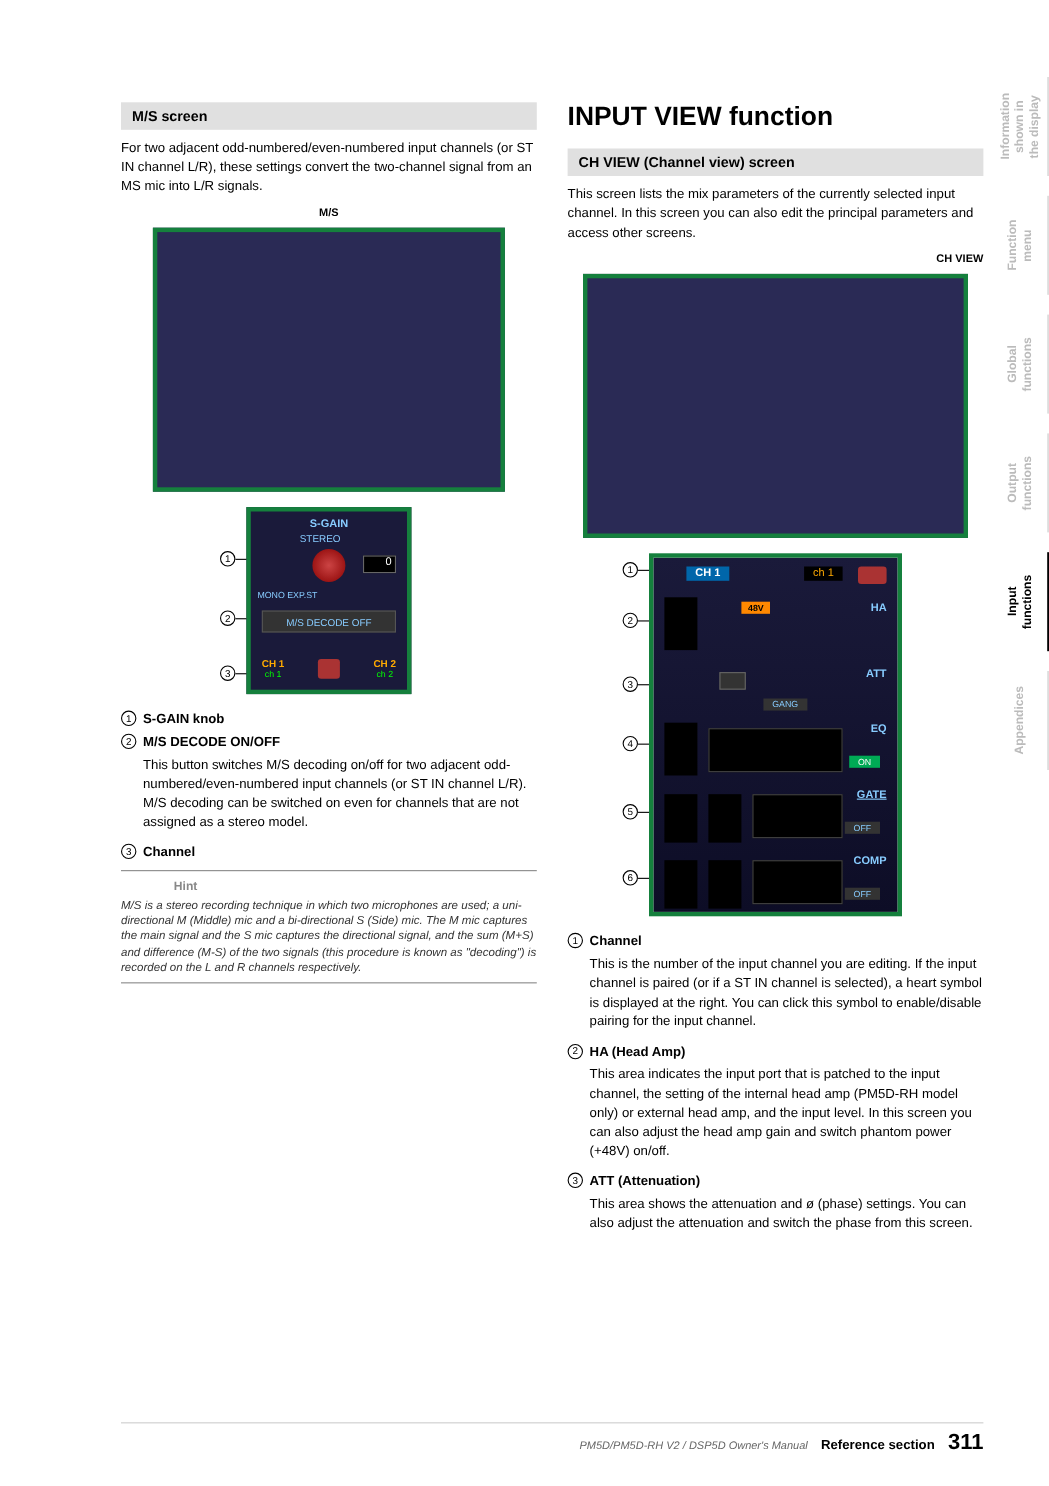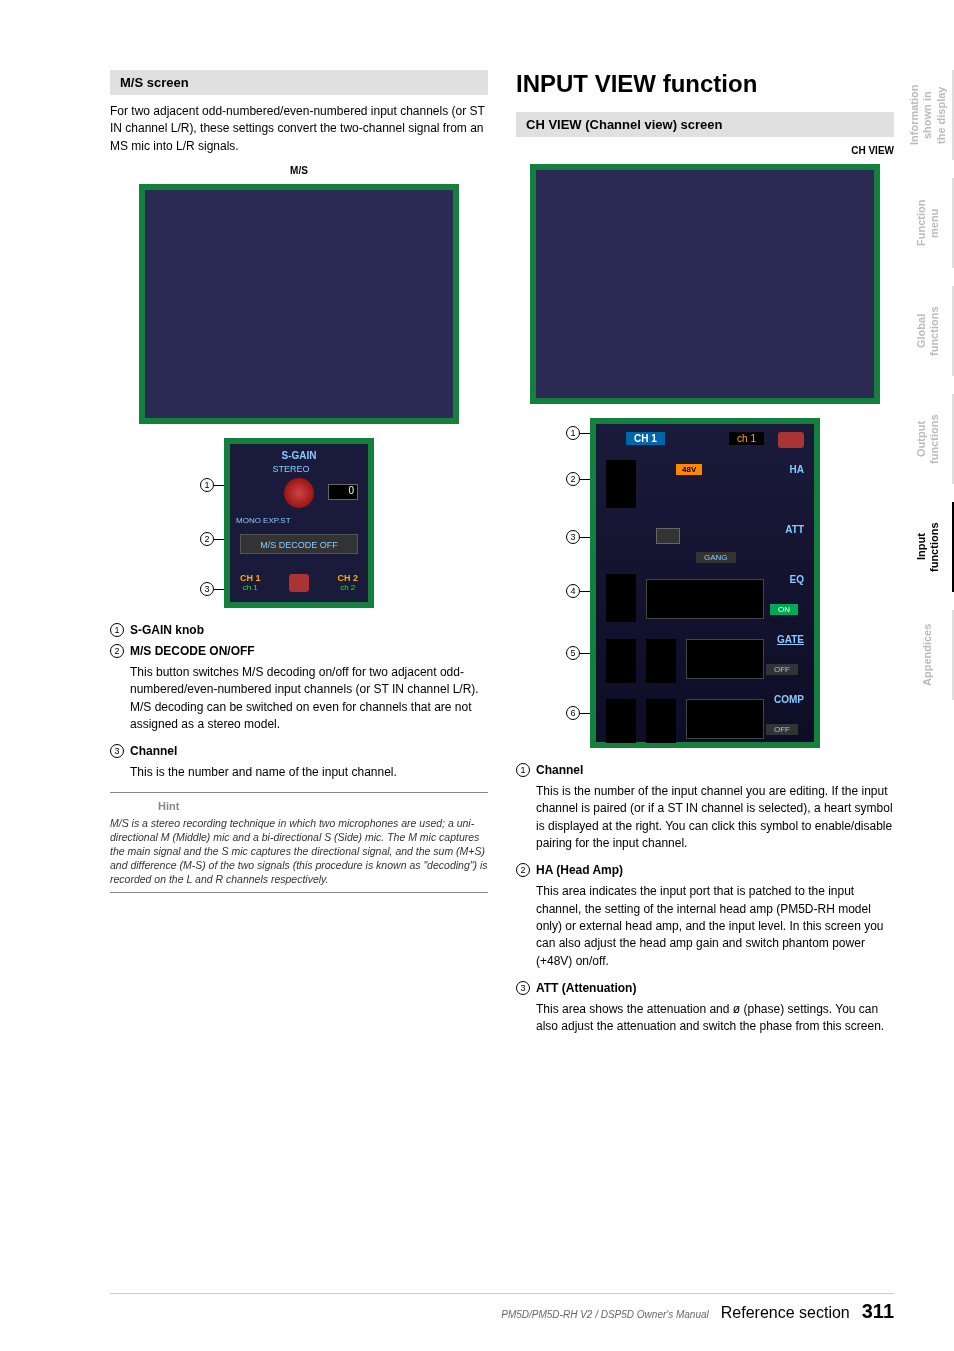--- a/index.html
+++ b/index.html
@@ -13,20 +13,21 @@
     position: relative;
   }
   .page {
     padding: 70px 60px 40px 110px;
     position: relative;
     min-height: 1351px;
   }
   .columns {
     display: flex;
     gap: 28px;
+    margin-top: 23px;
   }
   .col {
     flex: 1;
     min-width: 0;
   }
   .section-header {
     background: #e0e0e0;
     padding: 5px 10px;
     font-weight: bold;
     font-size: 13px;
@@ -40,21 +41,21 @@
   p.body {
     font-size: 12px;
     line-height: 1.45;
     margin-bottom: 10px;
   }
   p.body.indent {
     margin-left: 20px;
   }
   .img-placeholder {
     background: #2a2a55;
-    border: 6px solid #15803d;
+    border: 4px solid #15803d;
     display: block;
     margin: 8px auto 14px auto;
     padding-left: 12px;
   }
   .img-label {
     font-size: 10px;
     font-weight: bold;
     text-align: center;
     margin-bottom: 4px;
   }
@@ -149,22 +150,22 @@
     gap: 12px;
     border-top: 1px solid #ccc;
     padding-top: 6px;
   }
   .footer-manual {
     font-size: 10px;
     font-style: italic;
     color: #666;
   }
   .footer-section {
-    font-size: 16px;
-    font-weight: normal;
+    font-size: 12px;
+    font-weight: bold;
   }
   .footer-page {
     font-size: 20px;
     font-weight: bold;
   }
   .callout-stack {
     position: relative;
     margin: 6px auto 14px auto;
     width: fit-content;
   }
@@ -244,34 +245,34 @@
         </div>
       </div>
       <p class="body indent">This button switches M/S decoding on/off for two adjacent odd-numbered/even-numbered input channels (or ST IN channel L/R). M/S decoding can be switched on even for channels that are not assigned as a stereo model.</p>
 
       <div class="list-item">
         <span class="circle-num">3</span>
         <div>
           <div class="item-title">Channel</div>
         </div>
       </div>
-      <p class="body indent">This is the number and name of the input channel.</p>
 
       <div class="hint">
         <div class="hint-wrap">
           <div class="hint-label">Hint</div>
         </div>
         <div class="hint-text">M/S is a stereo recording technique in which two microphones are used; a uni-directional M (Middle) mic and a bi-directional S (Side) mic. The M mic captures the main signal and the S mic captures the directional signal, and the sum (M+S) and difference (M-S) of the two signals (this procedure is known as "decoding") is recorded on the L and R channels respectively.</div>
       </div>
     </div>
 
     <div class="col">
       <div class="h1-title">INPUT VIEW function</div>
 
       <div class="section-header">CH VIEW (Channel view) screen</div>
+      <p class="body">This screen lists the mix parameters of the currently selected input channel. In this screen you can also edit the principal parameters and access other screens.</p>
 
       <div class="img-label left">CH VIEW</div>
       <div class="img-placeholder" style="width:350px;height:240px;"></div>
 
       <div class="callout-stack">
         <div class="img-placeholder" style="width:230px;height:330px;margin:0;background:linear-gradient(#1a1a3a,#0d0d26);position:relative;">
           <div style="position:absolute;top:8px;left:30px;background:#06a;color:#fff;font-size:10px;padding:1px 8px;font-weight:bold;">CH 1</div>
           <div style="position:absolute;top:8px;right:50px;background:#000;color:#fa0;font-size:10px;padding:1px 8px;">ch 1</div>
           <div style="position:absolute;top:8px;right:10px;width:26px;height:16px;background:#a33;border-radius:3px;"></div>
           <div style="position:absolute;top:36px;left:10px;width:30px;height:48px;background:#000;"></div>

